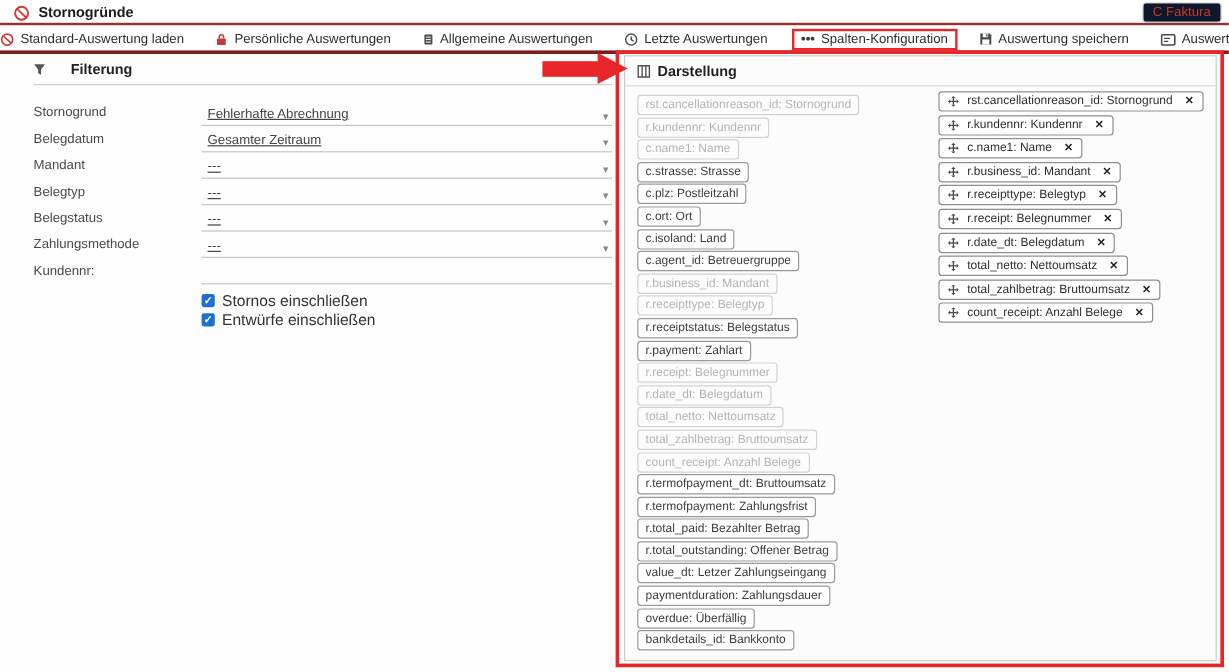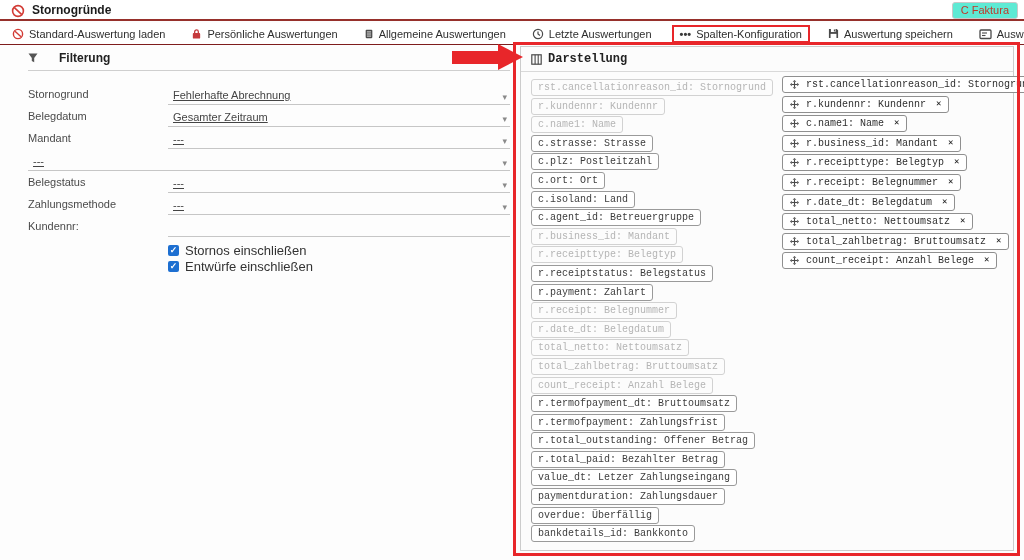--- a/index.html
+++ b/index.html
@@ -6,25 +6,25 @@
     background:#fdfdfd;font-family:"Liberation Sans",sans-serif;
     -webkit-font-smoothing:antialiased;}
   *{box-sizing:border-box;}
 
   
   .titlebar{position:absolute;left:0;top:0;width:1024px;height:21px;background:#fff;
     border-bottom:2px solid #96302b;display:flex;align-items:center;}
   .title-icon{position:absolute;left:11px;top:4px;width:14px;height:14px;}
   .page-title{position:absolute;left:32px;top:3px;font-size:12px;font-weight:bold;color:#1b1b1b;text-align:center;}
   .app-btn{position:absolute;right:6px;top:2px;padding:1px 8px 2px 8px;font-size:11px;
-    color:#c0392b;background:#5eead4;border:1px solid #c9c9c9;border-radius:3px;}
+    color:#c0392b;background:#0f172a;border:1px solid #c9c9c9;border-radius:3px;}
 
   
   .toolbar{position:absolute;left:0;top:23px;width:1024px;height:22px;background:#fff;
-    border-bottom:1px solid #7f1d1d;display:flex;align-items:center;padding-left:12px;}
+    border-bottom:3px solid #7f1d1d;display:flex;align-items:center;}
   .tb-item{display:inline-flex;align-items:center;gap:5px;font-size:11px;color:#2e2e2e;
     margin-right:26px;white-space:nowrap;}
   .tb-item svg{flex-shrink:0;}
   .tb-item.highlighted{border:2px solid #e8262a;padding:1px 6px;margin-left:-6px;margin-right:18px;}
   .ellipsis{font-size:11px;letter-spacing:0;color:#3a3a3a;font-weight:bold;line-height:10px;}
 
   
   .filter-panel{position:absolute;left:28px;top:51px;width:482px;}
   .panel-head{display:flex;align-items:center;gap:21px;font-size:12px;font-weight:bold;
     color:#222;padding-bottom:5px;border-bottom:1px solid #cfcfcf;}
@@ -37,21 +37,21 @@
   .ftext{width:100%;height:100%;border:none;outline:none;background:transparent;
     font-size:11px;color:#444;padding:0 0 2px 5px;font-family:"Liberation Sans",sans-serif;}
   .chkarea{margin-left:140px;padding-top:5px;}
   .chkrow{display:flex;align-items:center;gap:6px;height:16px;}
   .chkbox{width:11px;height:11px;background:#1d6fd1;border-radius:2px;color:#fff;
     font-size:9px;line-height:11px;text-align:center;font-weight:bold;flex-shrink:0;}
   .chklabel{font-size:13px;color:#333;}
 
   
   .display-panel{position:absolute;left:520px;top:46px;width:494px;height:505px;
-    border:1px solid #ccc;background:#fcfcfc;font-family:Liberation Mono, monospace;}
+    border:1px solid #ccc;background:#fcfcfc;}
   .dp-head{display:flex;align-items:center;gap:6px;font-size:12px;font-weight:bold;color:#222;
     padding:5px 0 5px 10px;border-bottom:1px solid #d9d9d9;}
   .col-available{position:absolute;left:10px;top:32px;}
   .col-selected{position:absolute;left:261px;top:29px;}
   .chip{display:table;background:#fff;border:1px solid #9a9a9a;border-radius:3px;
     padding:2px 6px;margin-bottom:1.6px;font-size:10px;line-height:11px;color:#3d3d3d;
     white-space:nowrap;}
   .chip.disabled{border-color:#d2d2d2;color:#b5b5b5;background:#fcfcfc;}
   .schip{display:flex;width:fit-content;align-items:center;gap:7px;background:#fff;
     border:1px solid #8f8f8f;border-radius:3px;padding:2px 7px;margin-bottom:2.6px;
@@ -158,20 +158,21 @@
       </span>
     </div>
     <div class="frow">
       <span class="flabel">Mandant</span>
       <span class="fselect">
         <span class="fvalue">---</span>
         <span class="caret">▾</span>
       </span>
     </div>
     <div class="frow">
+      <span class="flabel">Belegtyp</span>
       <span class="fselect">
         <span class="fvalue">---</span>
         <span class="caret">▾</span>
       </span>
     </div>
     <div class="frow">
       <span class="flabel">Belegstatus</span>
       <span class="fselect">
         <span class="fvalue">---</span>
         <span class="caret">▾</span>
@@ -262,24 +263,24 @@
       <div class="chip disabled">
     <span>count_receipt: Anzahl Belege</span>
   </div>
       <div class="chip">
     <span>r.termofpayment_dt: Bruttoumsatz</span>
   </div>
       <div class="chip">
     <span>r.termofpayment: Zahlungsfrist</span>
   </div>
       <div class="chip">
+    <span>r.total_paid: Bezahlter Betrag</span>
+  </div>
+      <div class="chip">
     <span>r.total_outstanding: Offener Betrag</span>
-  </div>
-      <div class="chip">
-    <span>r.total_paid: Bezahlter Betrag</span>
   </div>
       <div class="chip">
     <span>value_dt: Letzer Zahlungseingang</span>
   </div>
       <div class="chip">
     <span>paymentduration: Zahlungsdauer</span>
   </div>
       <div class="chip">
     <span>overdue: Überfällig</span>
   </div>

